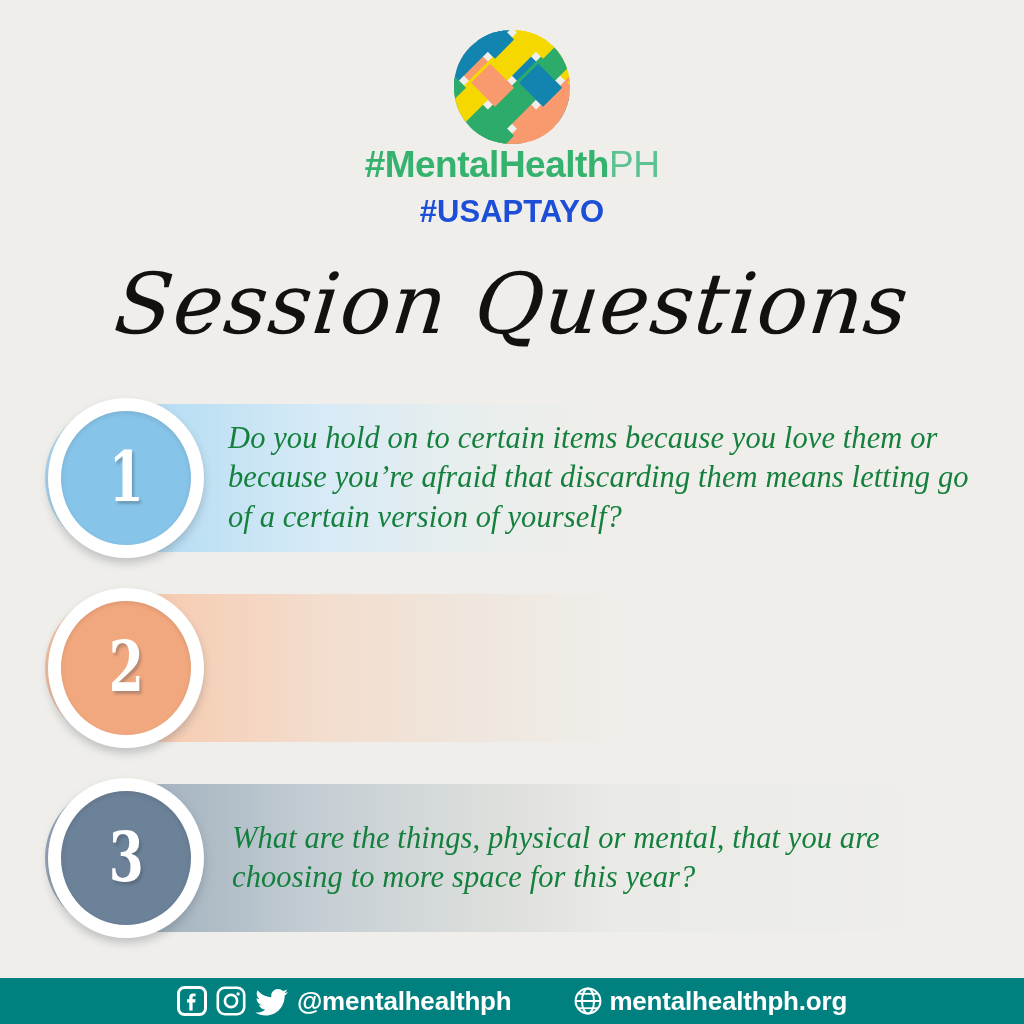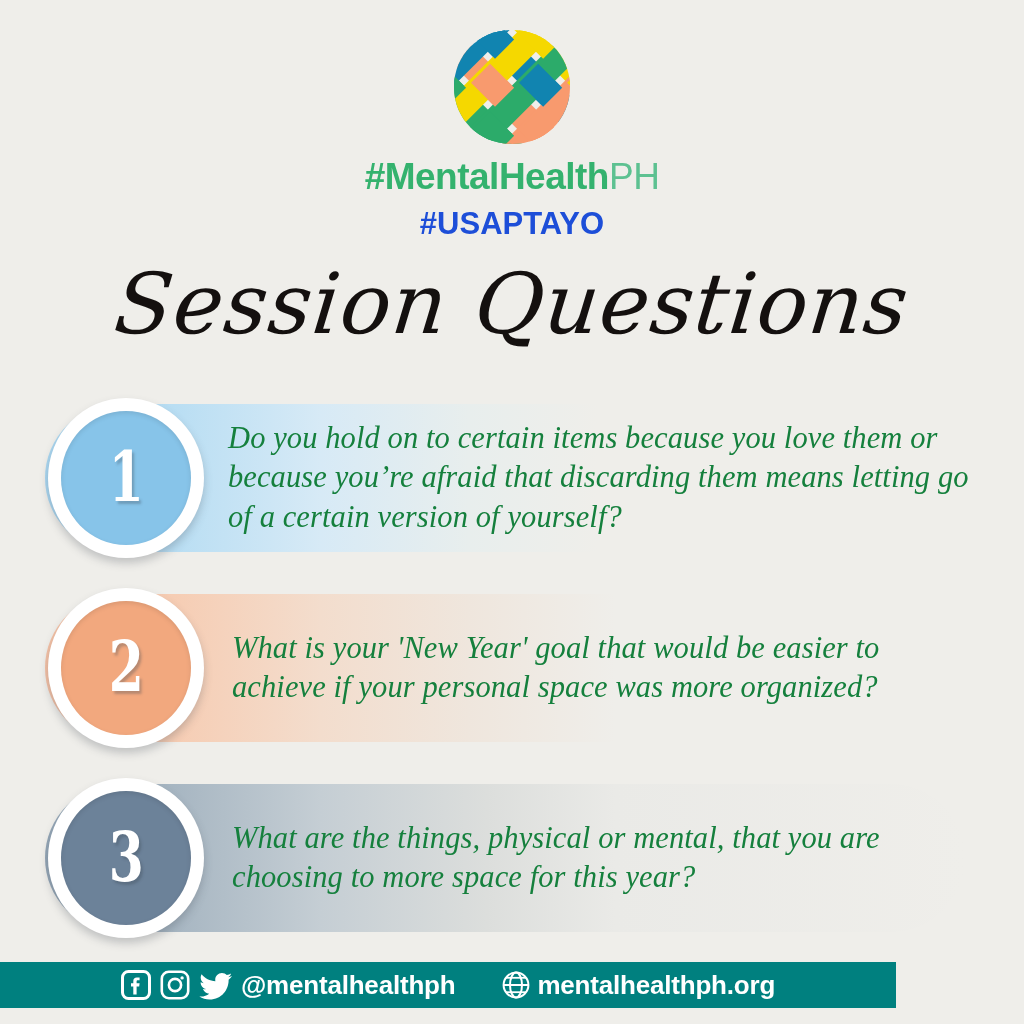--- a/index.html
+++ b/index.html
@@ -24,21 +24,21 @@
   }
   .logo-wrap {
     margin: 0 auto;
     padding-top: 28px;
     width: 120px;
     height: 118px;
   }
   .logo-svg { display: block; }
 
   .brand-hashtag {
-    margin-top: 12px;
+    margin-top: 0;
     font-size: 37px;
     letter-spacing: -0.5px;
     line-height: 1;
     white-space: nowrap;
   }
   .brand-hashtag .bold-part {
     font-weight: bold;
     color: #34b26e;
   }
   .brand-hashtag .light-part {
@@ -156,28 +156,28 @@
     color: #15803d;
     letter-spacing: 0.1px;
   }
   .card-2 .q-text,
   .card-3 .q-text { left: 232px; }
 
   
   .footer {
     position: absolute;
     left: 0;
-    bottom: 16px;
-    width: 896px;
+    bottom: 0;
+    width: 1024px;
     height: 46px;
     background: #00807f;
     display: flex;
     align-items: center;
     justify-content: center;
-    gap: 8px;
+    gap: 16px;
   }
   .footer-group {
     display: flex;
     align-items: center;
   }
   .footer-icons {
     display: flex;
     align-items: center;
     gap: 9px;
     margin-right: 8px;
@@ -268,21 +268,20 @@
   </div>
 
   <div class="card card-2">
     <div class="card-band"></div>
     <div class="badge">
       <div class="badge-outer"></div>
       <div class="badge-inner">
         <span class="badge-num">2</span>
       </div>
     </div>
-    <div class="q-text">What is your 'New Year' goal that would be easier to achieve if your personal space was more organized?</div>
   </div>
 
   <div class="card card-3">
     <div class="card-band"></div>
     <div class="badge">
       <div class="badge-outer"></div>
       <div class="badge-inner">
         <span class="badge-num">3</span>
       </div>
     </div>

